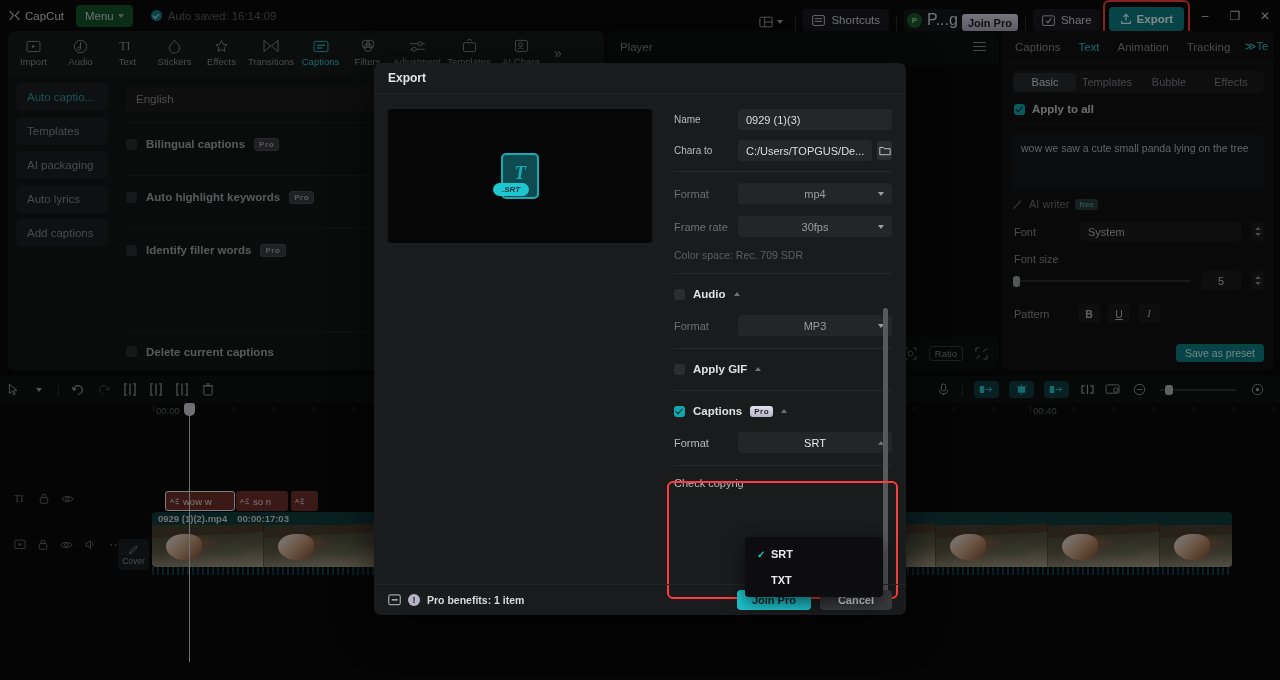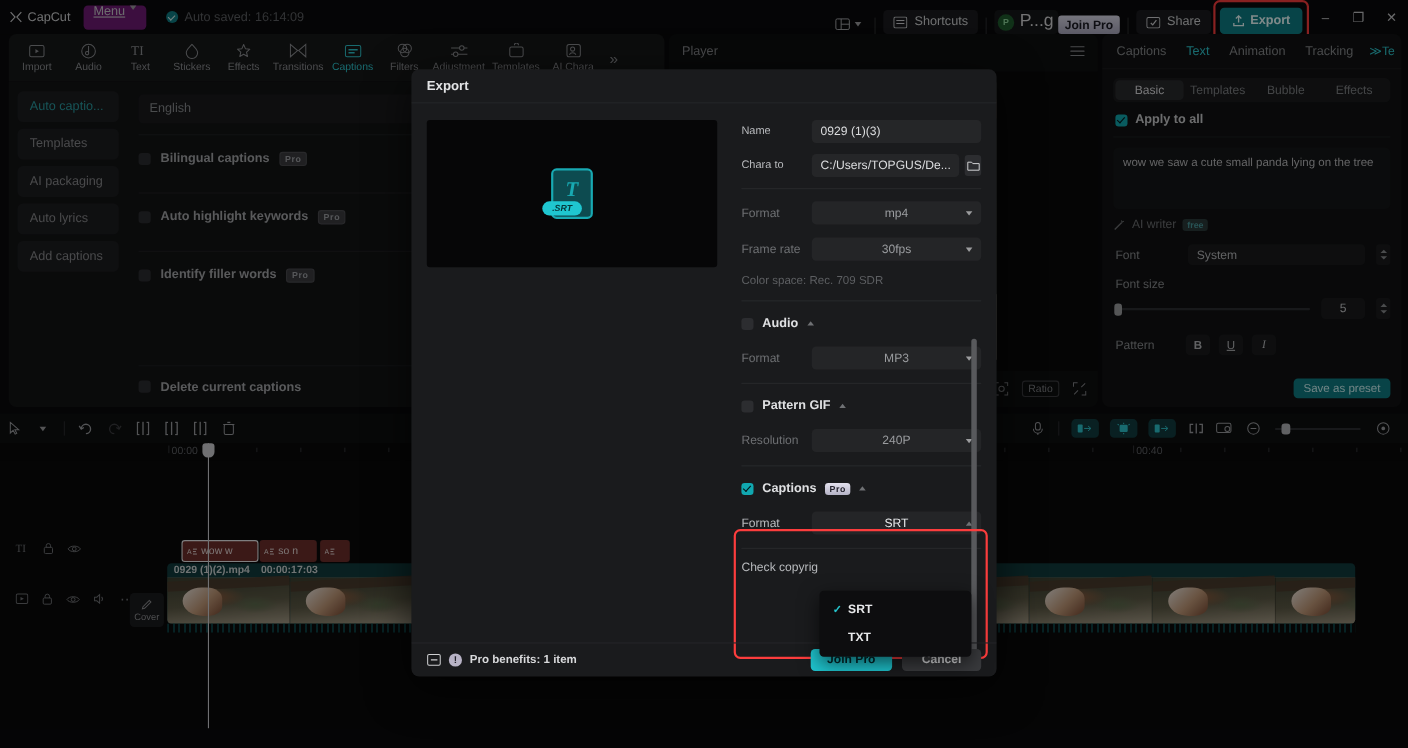--- a/index.html
+++ b/index.html
@@ -15,22 +15,22 @@
 
   
   .titlebar {
     position: absolute; top: 0; left: 0; width: 1280px; height: 31px;
     background: #0b0b0c; display: flex; align-items: center;
   }
   .cc-logo { display:flex; align-items:center; gap:4px; margin-left: 8px; color:#cfd0d2; font-size:11.5px; }
   .cc-logo svg { display:block; }
   .menu-btn {
     margin-left: 12px; height: 22px; padding: 0 9px; border-radius: 4px;
-    background: #701a75; color: #c9cacc; font-size: 11.5px;
-    display: flex; align-items: flex-start; gap: 4px; cursor: pointer; text-decoration: underline;
+    background: #14532d; color: #c9cacc; font-size: 11.5px;
+    display: flex; align-items: center; gap: 4px; cursor: pointer;
   }
   .caret-d { width:0;height:0;border-left:3.5px solid transparent;border-right:3.5px solid transparent;border-top:4px solid #9b9c9e; }
   .autosave { margin-left: 18px; display:flex; align-items:center; gap:6px; font-size:11.5px; color:#5d5f63; }
   .as-dot { width:11px;height:11px;border-radius:50%;background:#0f7f85;display:flex;align-items:center;justify-content:center; }
   .as-dot::after{content:"";width:5px;height:2.5px;border-left:1.3px solid #cfefef;border-bottom:1.3px solid #cfefef;transform:rotate(-45deg) translate(0.3px,-0.6px);}
   .proj-title {
     position:absolute; left:0; right:0; text-align:center; font-size:11.5px; color:#dcdddf; font-weight:700;
     pointer-events:none;
   }
   .tb-right { position:absolute; right:0; top:0; height:31px; display:flex; align-items:flex-end; gap:0; }
@@ -852,29 +852,22 @@
           <span class="sel-lab">Format</span>
           <span class="sel-box">
             <span>MP3</span>
             <i class="cv caret-d"></i>
           </span>
         </div>
         <div class="sec-hr"></div>
 
         <div class="grp-row">
           <span class="cbox"></span>
-          <span class="t">Pattern GIF</span>
+          <span class="t">Apply GIF</span>
           <span class="caret-up"></span>
-        </div>
-        <div class="sel-row">
-          <span class="sel-lab">Resolution</span>
-          <span class="sel-box">
-            <span>240P</span>
-            <i class="cv caret-d"></i>
-          </span>
         </div>
         <div class="sec-hr"></div>
 
         <div class="grp-row">
           <span class="cbox-on"></span>
           <span class="t">Captions</span>
           <span class="pro-tag-lite">Pro</span>
           <span class="caret-up"></span>
         </div>
         <div class="sel-row">

